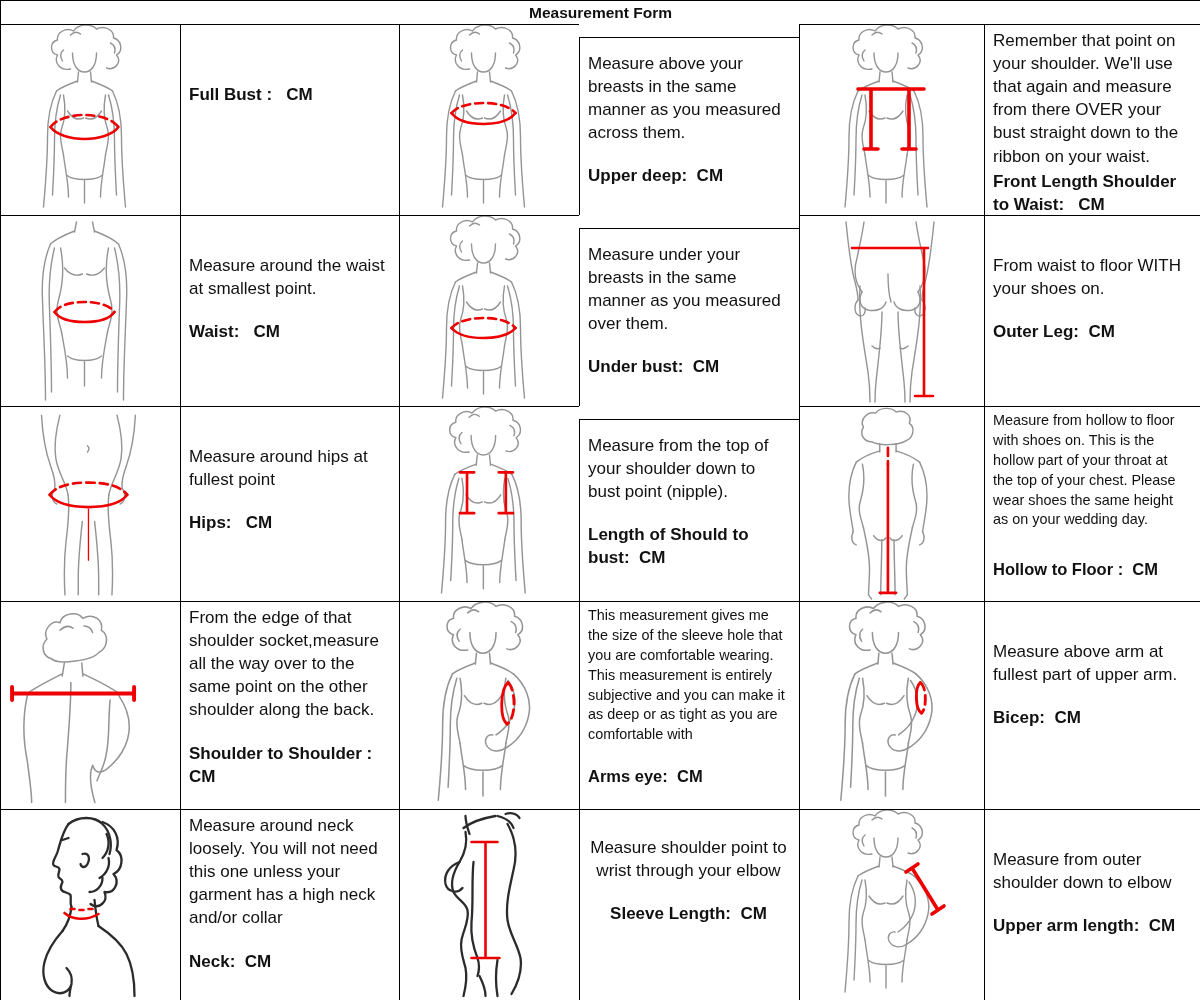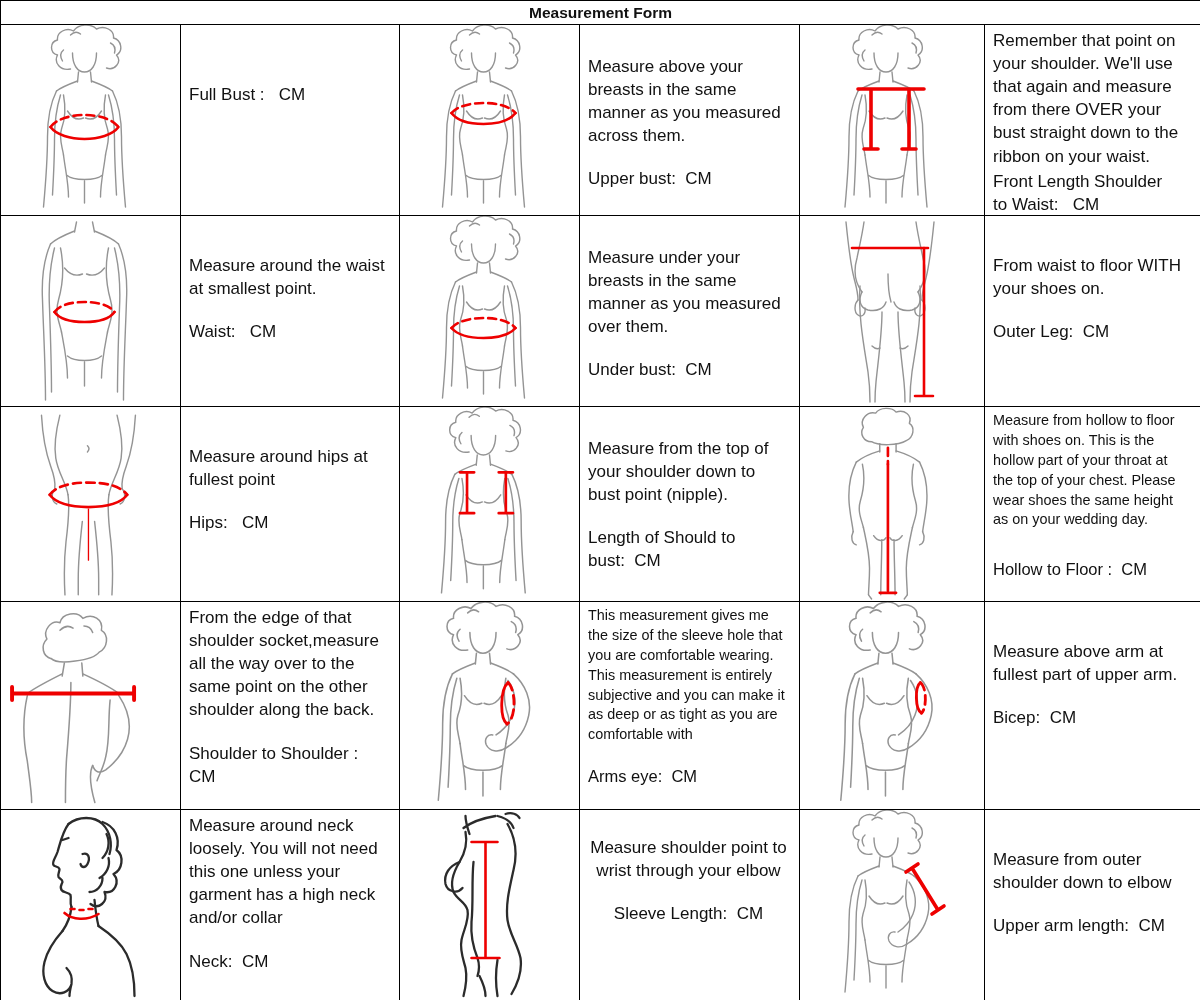--- a/index.html
+++ b/index.html
@@ -24,24 +24,24 @@
     border-left:1px solid var(--border);
     border-top:1px solid var(--border);
     box-sizing:border-box;overflow:hidden;background:var(--bg);
   }
   .title{
     grid-column:1/7;display:flex;align-items:center;justify-content:center;
     font-weight:bold;font-size:15.5px;
   }
   .txt{padding:4px 10px 4px 8px;font-size:17px;line-height:1.36;}
   .txt .para{white-space:normal;}
-  .txt .label{font-weight:normal;margin-top:20px;white-space:pre-wrap;font-size:17px;}
+  .txt .label{font-weight:bold;margin-top:20px;white-space:pre-wrap;font-size:17px;}
   .txt.small{font-size:14.4px;line-height:1.38;}
   .txt.small .label{font-size:16.5px;}
-  .a0{padding-top:4px;} .a1{padding-top:30px;} .a2{padding-top:26px;text-align:center;} .a3{padding-top:38px;}
+  .a0{padding-top:4px;} .a1{padding-top:14px;margin-top:13px;} .a2{padding-top:26px;text-align:center;} .a3{padding-top:38px;}
   .gap0{margin-top:2px !important;} .gap2{margin-top:28px !important;}
   .fig{display:flex;align-items:stretch;justify-content:center;}
   .fig svg{width:100%;height:100%;}
   .sk{fill:none;stroke:var(--sketch);stroke-width:1.4;stroke-linecap:round;stroke-linejoin:round;}
   .sk2{fill:none;stroke:#2b2b2b;stroke-width:2.3;stroke-linecap:round;stroke-linejoin:round;}
   .rd{fill:none;stroke:var(--red);stroke-width:2.6;stroke-linecap:round;}
   .rdd{fill:none;stroke:var(--red);stroke-width:2.6;stroke-linecap:round;stroke-dasharray:8 5;}
   .rd3{fill:none;stroke:var(--red);stroke-width:3.6;stroke-linecap:round;}
   .rdt{fill:none;stroke:var(--red);stroke-width:1.3;stroke-linecap:round;}
 </style>
@@ -103,21 +103,21 @@
         <use href="#c-shoulders"></use>
         <use href="#c-arm-l"></use>
         <use href="#c-arm-r"></use>
         <use href="#c-torso"></use>
       <path class="rd" d="M42,88 C48,96 61,99 74,99 C87,99 100,96 106,88"></path>
       <path class="rdd" d="M42,88 C48,81 61,78 74,78 C87,78 100,81 106,88"></path>
     </svg>
   </div>
   <div class="cell txt a1">
     <div class="para">Measure above your breasts in the same manner as you measured across them.</div>
-    <div class="label">Upper bust:  CM</div>
+    <div class="label">Upper deep:  CM</div>
   </div>
 
   <div class="cell fig">
     <svg viewBox="0 0 160 190">
       <use href="#c-head"></use>
         <use href="#c-shoulders"></use>
         <use href="#c-arm-l"></use>
         <use href="#c-arm-r"></use>
         <use href="#c-torso"></use>
       <path class="rd3" d="M46,64 L112,64 M59,64 L59,124 M97,64 L97,124 M52,124 L66,124 M90,124 L104,124"></path>

